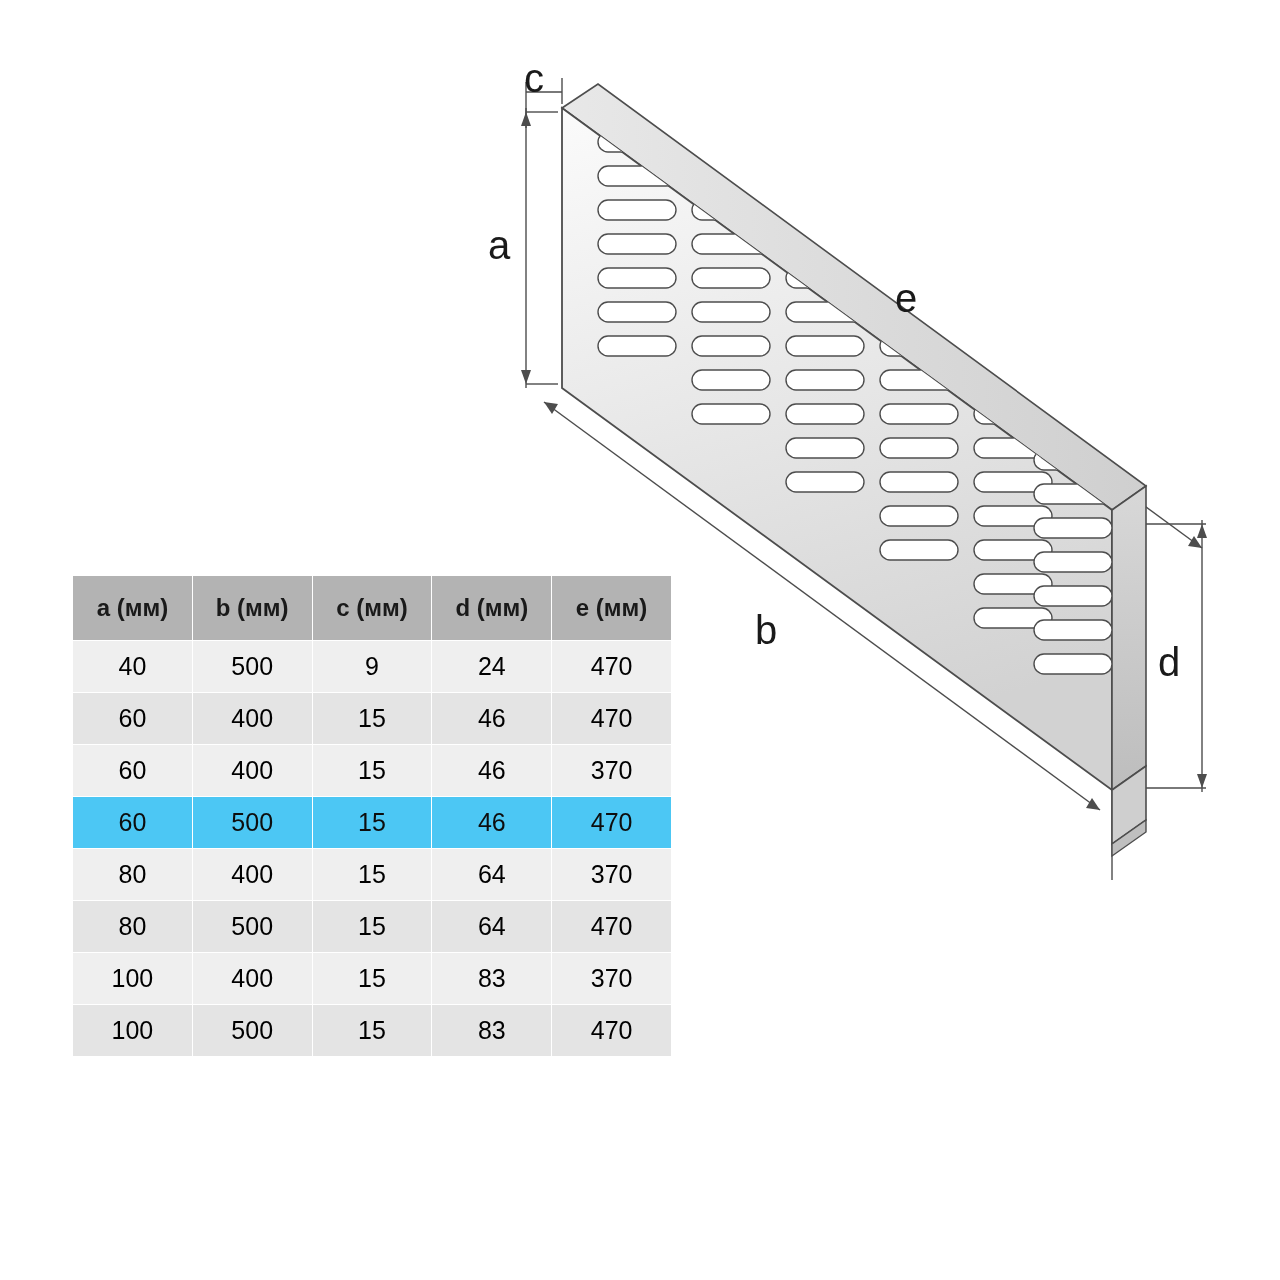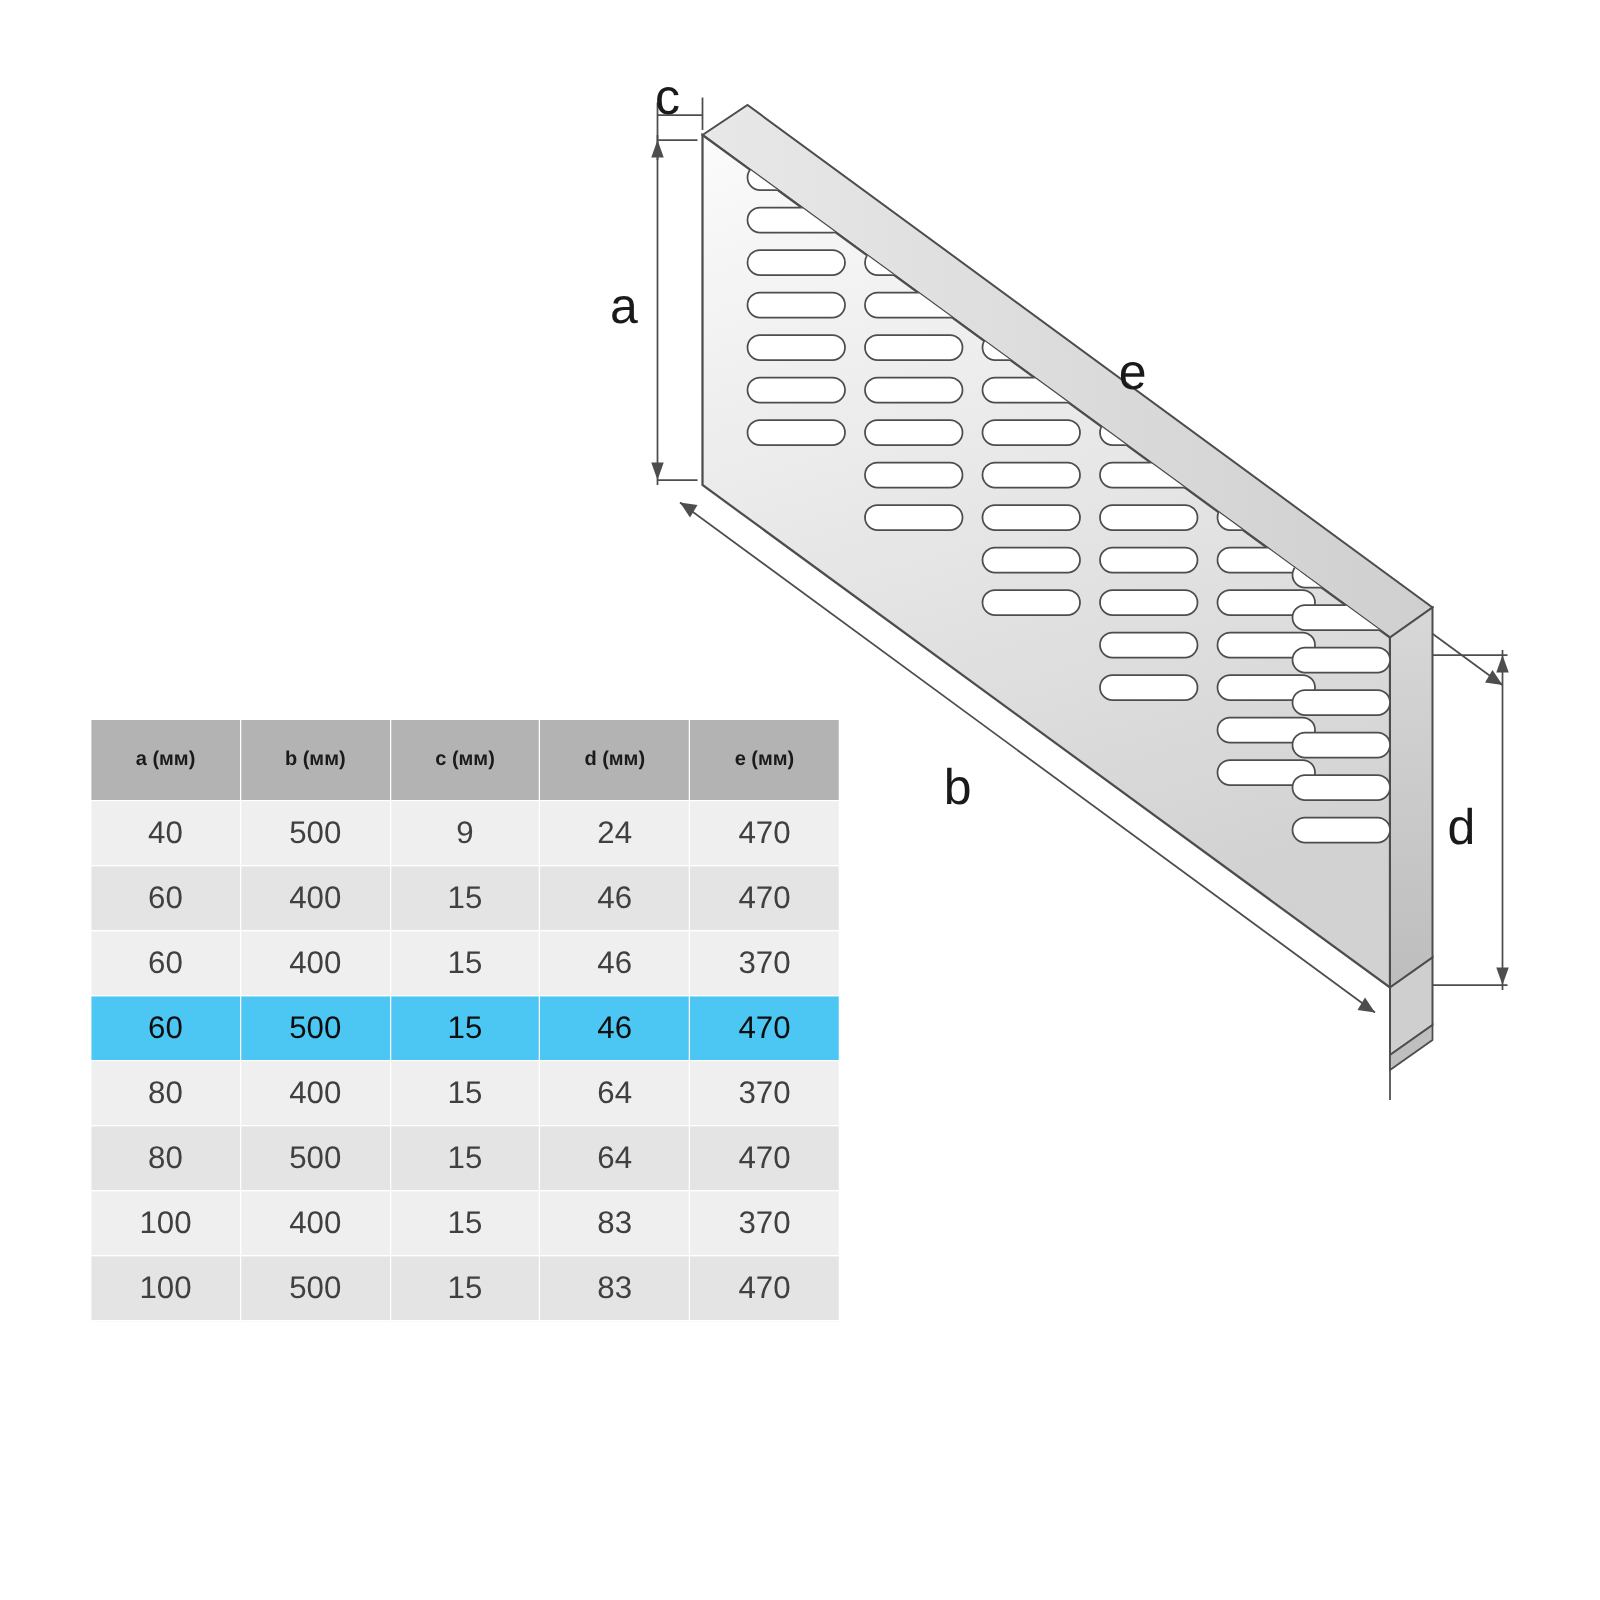--- a/index.html
+++ b/index.html
@@ -55,33 +55,33 @@
     letter-spacing: 0.2px;
   }
   table.dims {
     border-collapse: collapse;
     width: 600px;
     table-layout: fixed;
   }
   table.dims th {
     background: #b3b3b3;
     color: #1a1a1a;
-    font-size: 16px;
+    font-size: 24px;
     font-weight: bold;
     height: 62px;
     text-align: center;
     border: 1px solid #ffffff;
   }
   table.dims td {
     font-size: 25px;
     height: 49px;
     text-align: center;
     border: 1px solid #ffffff;
     background: #efefef;
-    color: #404040;
+    color: #000000;
   }
   table.dims tr.alt td {
     background: #e4e4e4;
   }
   table.dims tr.highlight td {
     background: #4cc7f4;
     color: #0d0d0d;
   }
 </style>
 </head>

